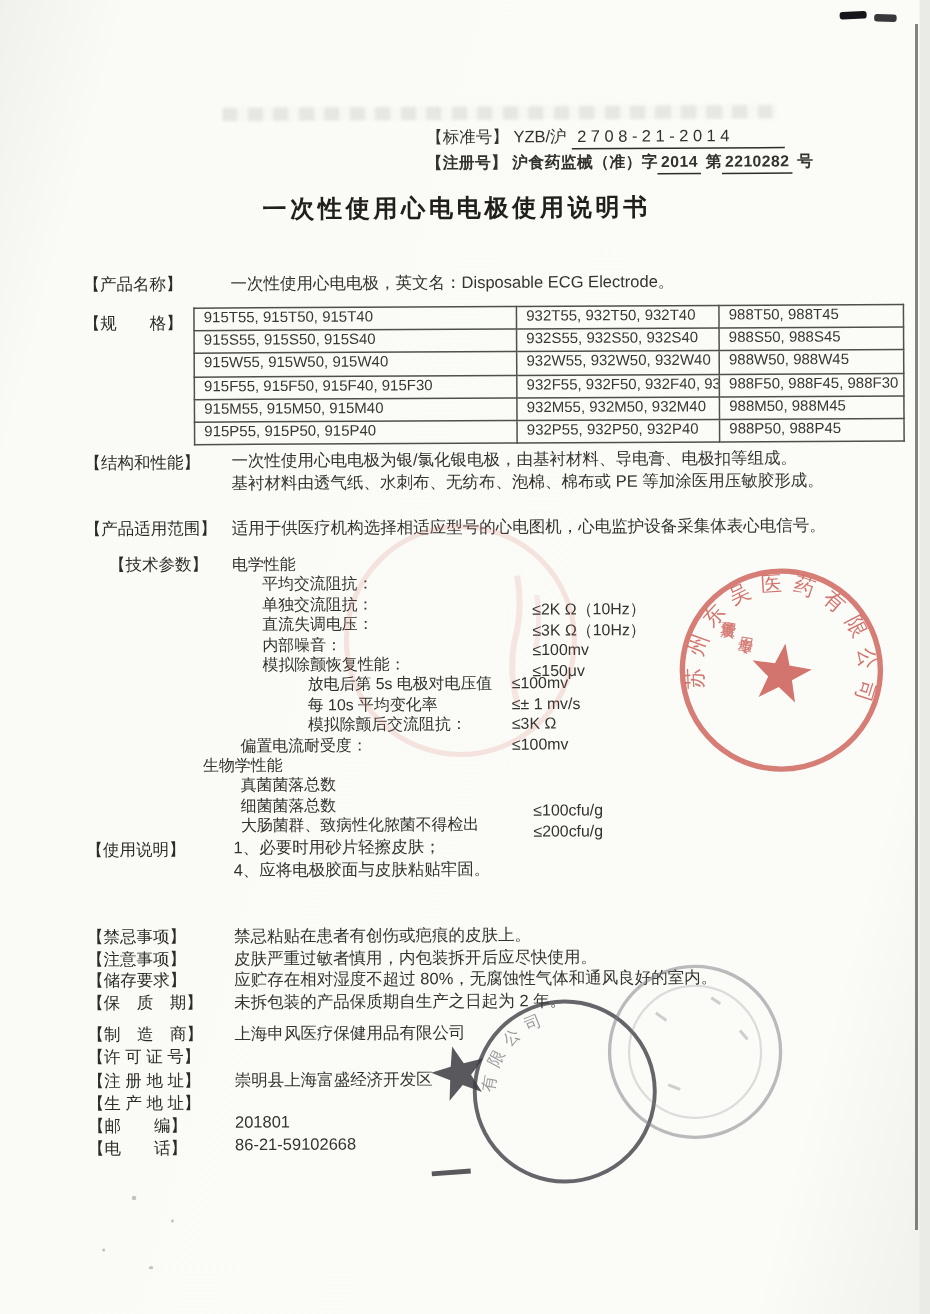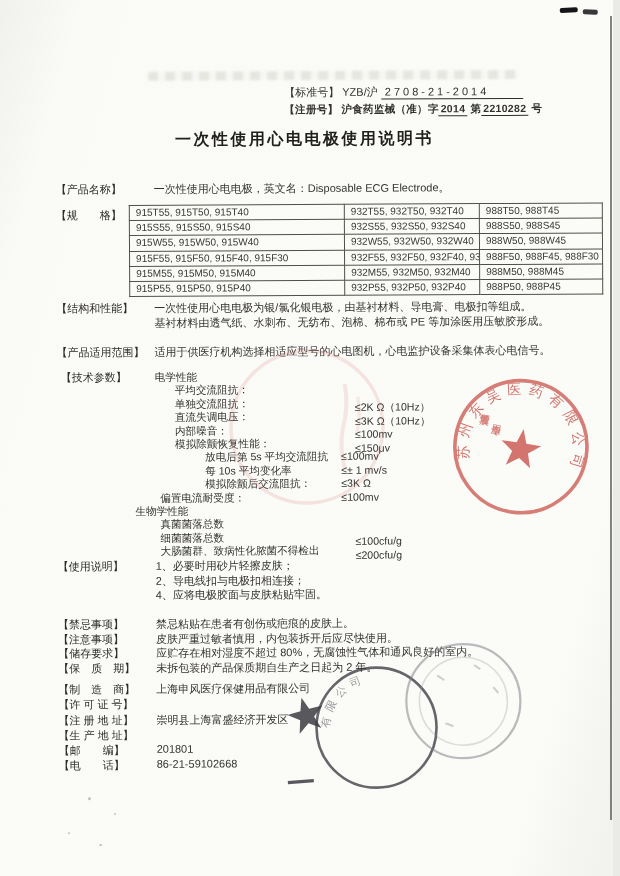--- a/index.html
+++ b/index.html
@@ -28,21 +28,21 @@
   table.spec{border-collapse:collapse;margin-left:73px;table-layout:fixed;width:473px;}
   table.spec td{border:1px solid #50504a;font-size:10px;padding:0 0 0 6px;
     height:14.2px;line-height:12px;white-space:nowrap;overflow:hidden;color:#383733;}
   table.spec col.c1{width:215px;} table.spec col.c2{width:135px;} table.spec col.c3{width:123px;}
   #structure-block{position:absolute;left:57px;top:300px;}
   #structure-block .txt{white-space:normal;width:450px;line-height:14.6px;}
   #scope-block{position:absolute;left:57px;top:344px;}
   
   #tech-block{position:absolute;left:57px;top:370px;width:548px;font-size:10.6px;}
   #tech-block .tl{position:relative;height:13.4px;line-height:13px;white-space:nowrap;}
-  #tech-block .lbl{position:absolute;left:4px;top:0;}
+  #tech-block .lbl{position:absolute;left:16px;top:0;}
   .pl-title{padding-left:98px;} .pl1{padding-left:118px;} .pl2{padding-left:148px;}
   .pl-bias{padding-left:103px;} .pl-bio{padding-left:78px;} .pl-biorow{padding-left:103px;}
   #tech-block .v{position:absolute;left:298px;top:0;margin-top:18px;} #tech-block .vb{position:absolute;left:284px;top:0;}
   
   #usage-block{position:absolute;left:57px;top:558px;}
   #usage-block .it{font-size:11px;line-height:14.5px;white-space:nowrap;}
   
   #notes-block{position:absolute;left:57px;top:616px;}
   #notes-block .row{height:14.6px;}
   #contact-block{position:absolute;left:57px;top:681px;}
@@ -149,35 +149,34 @@
     <div id="tech-block">
       <div class="tl">
         <span class="lbl">【技术参数】</span>
         <span class="pl-title" style="display:inline-block">电学性能</span>
       </div>
       <div class="tl pl1"><span>平均交流阻抗：</span><span class="v">≤2K Ω（10Hz）</span></div>
       <div class="tl pl1"><span>单独交流阻抗：</span><span class="v">≤3K Ω（10Hz）</span></div>
       <div class="tl pl1"><span>直流失调电压：</span><span class="v">≤100mv</span></div>
       <div class="tl pl1"><span>内部噪音：</span><span class="v">≤150μv</span></div>
       <div class="tl pl1"><span>模拟除颤恢复性能：</span></div>
-      <div class="tl pl2"><span>放电后第 5s 平均交流阻抗</span><span class="vb">≤100mv</span></div>
+      <div class="tl pl2"><span>放电后第 5s 电极对电压值</span><span class="vb">≤100mv</span></div>
       <div class="tl pl2"><span>每 10s 平均变化率</span><span class="vb">≤± 1 mv/s</span></div>
       <div class="tl pl2"><span>模拟除颤后交流阻抗：</span><span class="vb">≤3K Ω</span></div>
       <div class="tl pl-bias"><span>偏置电流耐受度：</span><span class="vb">≤100mv</span></div>
       <div class="tl pl-bio"><span>生物学性能</span></div>
       <div class="tl pl-biorow"><span>真菌菌落总数</span><span class="v">≤100cfu/g</span></div>
       <div class="tl pl-biorow"><span>细菌菌落总数</span><span class="v">≤200cfu/g</span></div>
       <div class="tl pl-biorow"><span>大肠菌群、致病性化脓菌不得检出</span></div>
     </div>
 
     <div id="usage-block" class="row">
       <span class="lbl">【使用说明】</span>
       <span>
         <div class="it">1、必要时用砂片轻擦皮肤；</div>
-        <div class="it">2、导电线扣与电极扣相连接；</div>
         <div class="it">4、应将电极胶面与皮肤粘贴牢固。</div>
       </span>
     </div>
 
     <div id="notes-block">
       <div class="row">
         <span class="lbl">【禁忌事项】</span>
         <span class="txt">禁忌粘贴在患者有创伤或疤痕的皮肤上。</span>
         </div>
       <div class="row">

